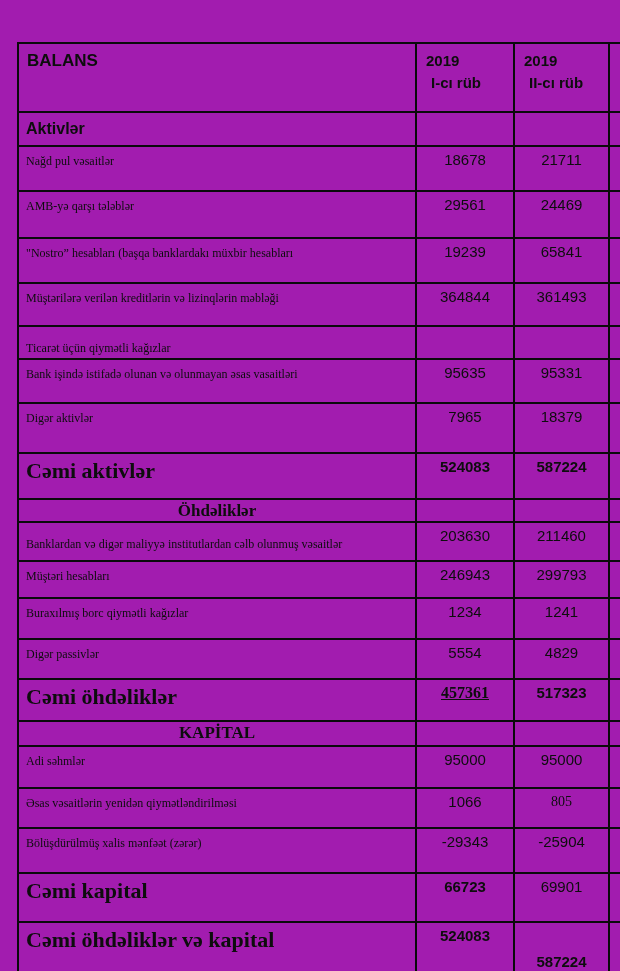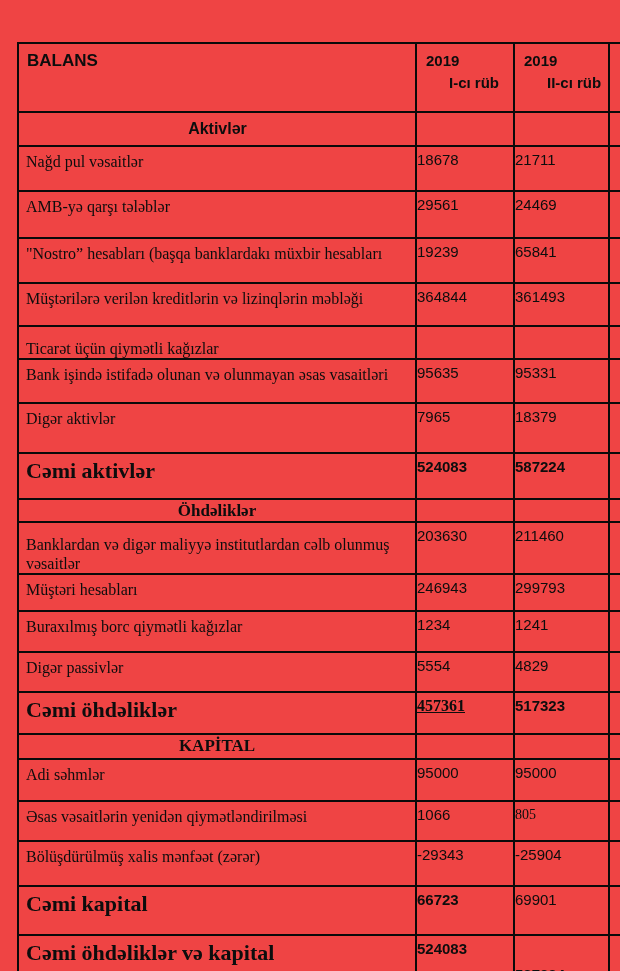--- a/index.html
+++ b/index.html
@@ -1,21 +1,21 @@
 <!DOCTYPE html>
 <html><head>
 <meta charset="utf-8">
 <style>
   html, body { margin: 0; padding: 0; }
   body {
     width: 620px; height: 971px; overflow: hidden;
     background: #ffffff;
     font-family: "Liberation Serif", "DejaVu Serif", serif;
   }
-  .page { position: relative; width: 620px; height: 971px; background: #ef4444; }
+  .page { position: relative; width: 620px; height: 971px; background: #a21caf; }
 
   table.balans {
     position: absolute; left: 17px; top: 42px;
     width: 686px;
     border-collapse: collapse; table-layout: fixed;
   }
   td, th {
     border: 2px solid #0a0a0a;
     vertical-align: top;
     padding: 0; margin: 0;
@@ -30,44 +30,44 @@
   th.title {
     font-family: "Liberation Sans", "DejaVu Sans", sans-serif;
     font-weight: bold; font-size: 17px;
     padding: 7px 4px 0 8px;
   }
   th.ycol {
     font-family: "Liberation Sans", "DejaVu Sans", sans-serif;
     font-weight: bold; font-size: 15px;
     padding: 6px 2px 0 9px; line-height: 22px;
   }
-  th.ycol .q { display: block; margin-left: 23px; }
+  th.ycol .q { display: block; margin-left: 5px; }
 
   
   td.lbl {
-    font-size: 16px; line-height: 21px;
+    font-size: 12px; line-height: 21px;
     padding: 4px 6px 0 7px;
   }
   tr.tight td.lbl { line-height: 19px; padding-top: 12px; margin-top: 32px; }
 
   
   td.num {
     font-family: "Liberation Sans", "DejaVu Sans", sans-serif;
     font-size: 15px; line-height: 18px;
-    text-align: left; padding-top: 4px;
+    text-align: center; padding-top: 4px;
   }
   .num.sans-b { font-weight: bold; }
   .num.serif-r { font-family: "Liberation Serif", "DejaVu Serif", serif; font-size: 14px; }
   .num.serif-b { font-family: "Liberation Serif", "DejaVu Serif", serif; font-size: 16px; font-weight: bold; text-decoration: underline; }
   .num.down { padding-top: 30px; }
 
   
   tr.section-left td.lbl {
     font-family: "Liberation Sans", "DejaVu Sans", sans-serif;
-    font-weight: bold; font-size: 16px; padding-top: 5px; text-align: center;
+    font-weight: bold; font-size: 16px; padding-top: 5px;
   }
   tr.section-center td.lbl {
     font-weight: bold; font-size: 17px; text-align: center;
     padding: 1px 0 0 0; line-height: 20px; border-radius: 11px;
   }
   tr.total td.lbl { font-weight: bold; font-size: 22px; padding-top: 6px; }
 
   
   tr.r1  { height: 34px; }
   tr.r2  { height: 45px; }

